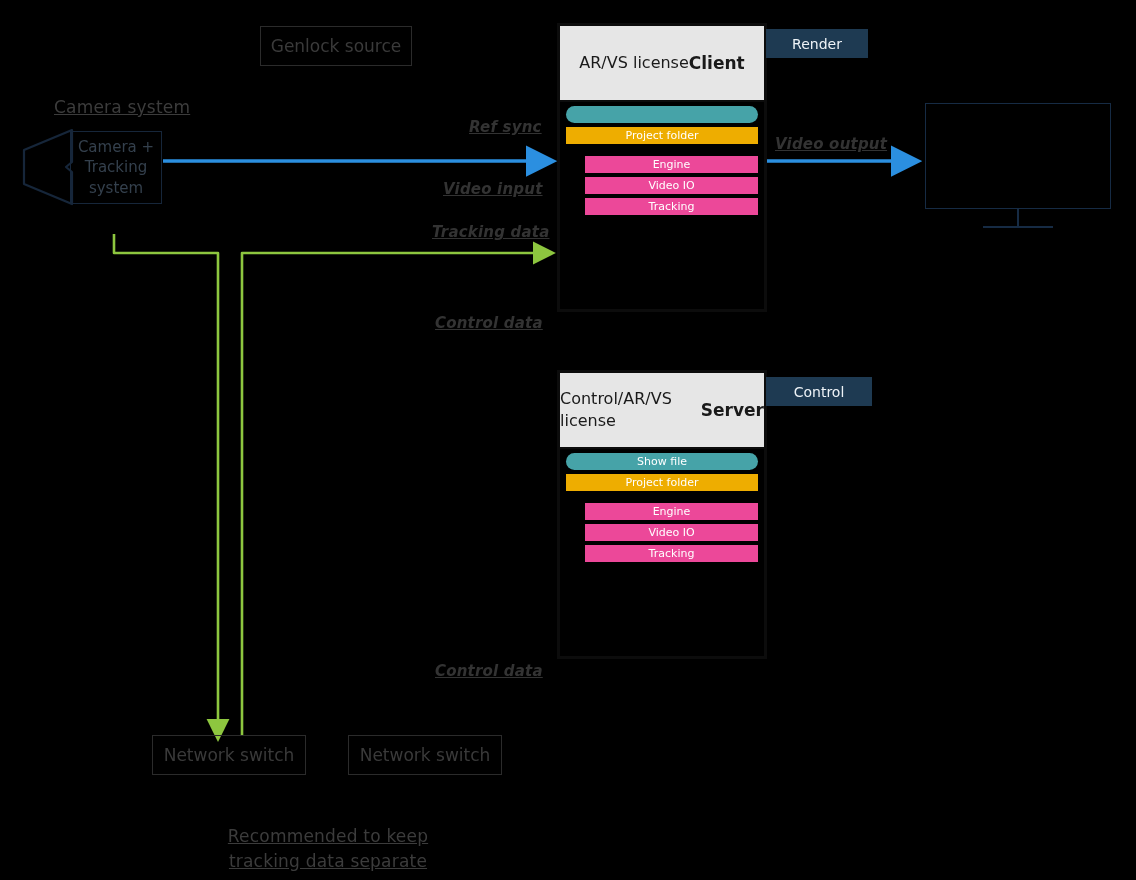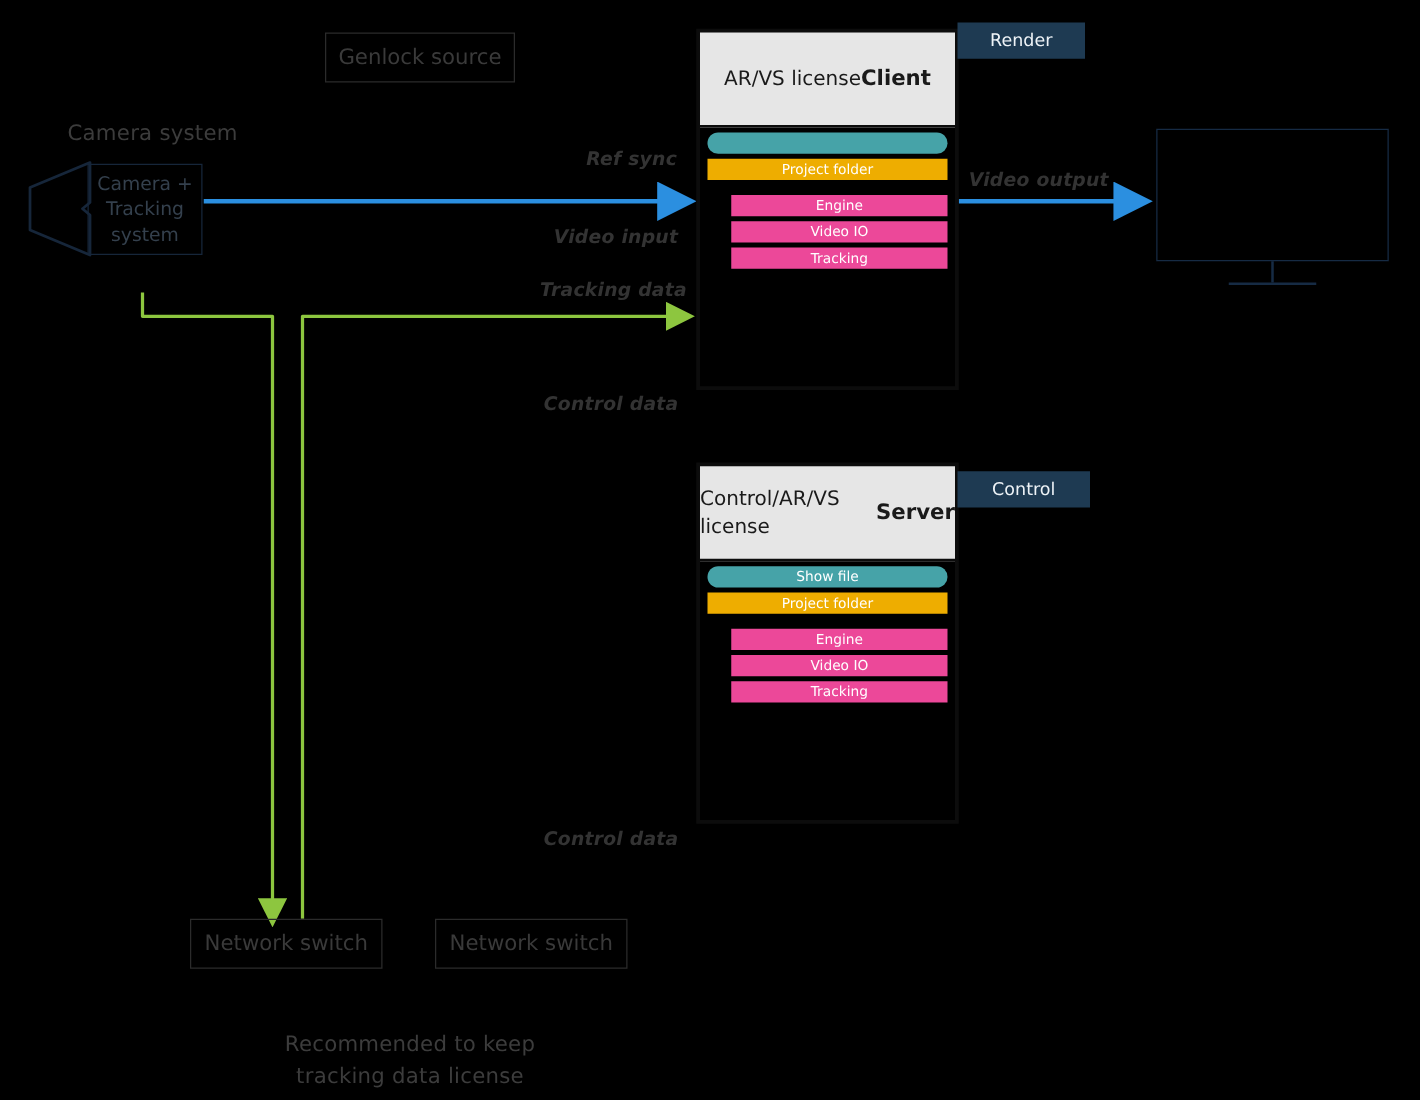--- a/index.html
+++ b/index.html
@@ -1,19 +1,19 @@
 <!DOCTYPE html>
 <html><head>
 <meta charset="utf-8">
 <style>
   html,body{margin:0;padding:0;background:#000;}
   body{width:1136px;height:880px;overflow:hidden;font-family:"DejaVu Sans",sans-serif;}
   #stage{position:relative;width:1136px;height:880px;background:#000;}
 
-  .lbl{position:absolute;color:#3a3a3a;font-size:15px;letter-spacing:.2px;white-space:nowrap;}
+  .lbl{position:absolute;color:#3a3a3a;font-size:15px;letter-spacing:.2px;white-space:nowrap;text-decoration:underline;}
   .lbl.italic{font-style:italic;font-weight:600;color:#333;}
   .lbl.big{color:#3c3c3c;font-size:17px;}
   .lbl.center{text-align:center;}
 
   
   .obox{position:absolute;border:1.5px solid #2b2b2b;box-sizing:border-box;
         display:flex;align-items:center;justify-content:center;
         color:#3a3a3a;font-size:17px;background:transparent;}
 
   
@@ -102,21 +102,21 @@
     </div>
     <div class="bars">
       <div class="bar teal"></div>
       <div class="bar orange gap">Project folder</div>
       <div class="bar grey">Engine</div>
       <div class="bar grey">Video IO</div>
       <div class="bar grey">Tracking</div>
     </div>
   </div>
 
-  <div class="badge" style="left:766px;top:18px;width:102px;height:29px;">
+  <div class="badge" style="left:766px;top:29px;width:102px;height:29px;">
     <span>Render</span>
   </div>
 
   <div class="machine" style="left:557px;top:370px;width:210px;height:289px;">
     <div class="machine-head" style="height:76px;">
       <span>Control/AR/VS license</span>
       <span class="strong">Server</span>
     </div>
     <div class="bars">
       <div class="bar teal">Show file</div>
@@ -138,16 +138,16 @@
   <div class="obox" style="left:152px;top:735px;width:154px;height:40px;">
     <span>Network switch</span>
   </div>
 
   <div class="obox" style="left:348px;top:735px;width:154px;height:40px;">
     <span>Network switch</span>
   </div>
 
   <div class="lbl big center" style="left:180px;top:824px;width:296px;line-height:1.45;">
     <div>Recommended to keep</div>
-    <div>tracking data license</div>
+    <div>tracking data separate</div>
   </div>
 
 </div>
 
 </body></html>

